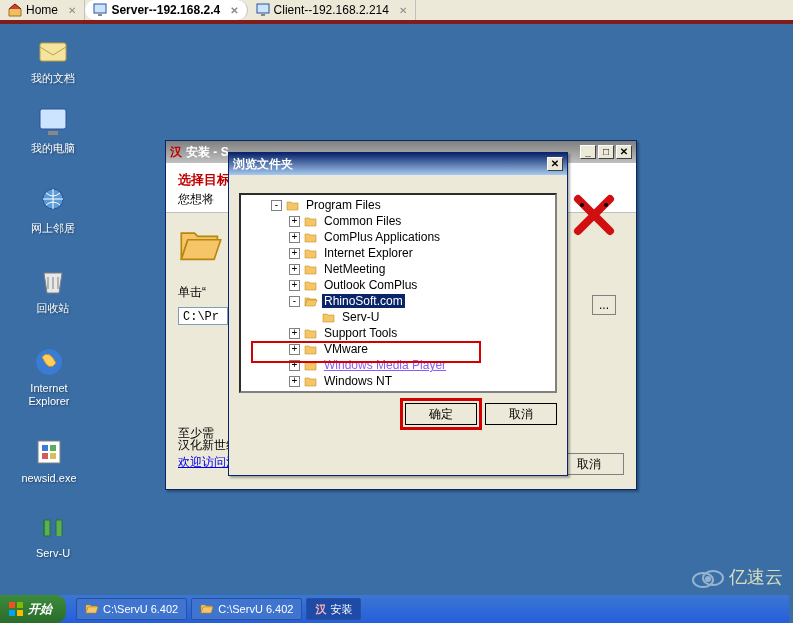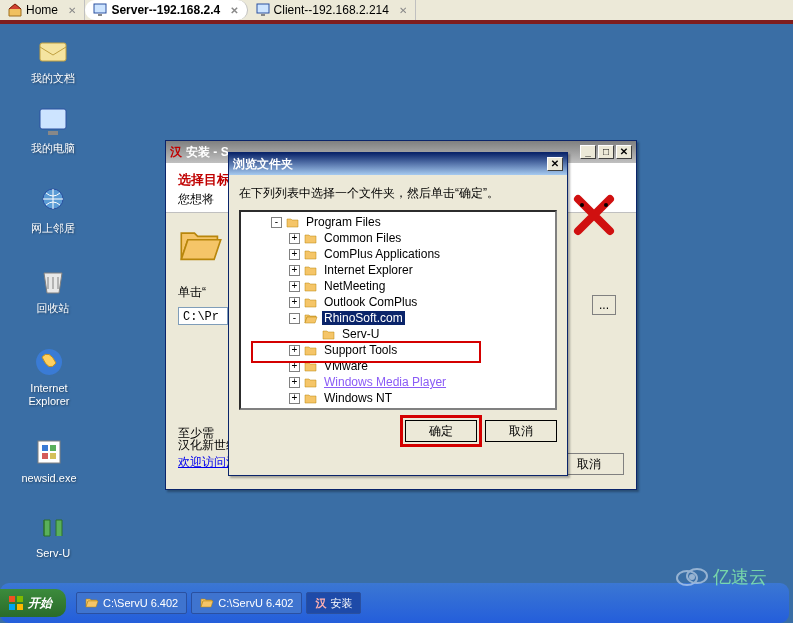--- a/index.html
+++ b/index.html
@@ -49,27 +49,27 @@
 .tree-row .fld { margin-right: 4px; display: inline-flex; }
 .tree-row .lbl { padding: 0 2px; }
 .tree-row .sel { background: #0a246a; color: #fff; }
 .tree-row .link { color: #8b5cf6; text-decoration: underline; }
 .red-box { position: absolute; border: 2px solid #d40000; pointer-events: none; }
 .browse-btns { display: flex; justify-content: flex-end; gap: 8px; margin-top: 10px; }
 .browse-btns button { width: 72px; height: 22px; background: #ece9d8; border: 1px solid #000; font-size: 12px; }
 .ok-highlight { outline: 3px solid #d40000; outline-offset: 2px; border: 1px solid #000; }
 
 
-.taskbar { position: absolute; left: 0; right: 4px; bottom: 0; height: 40px; background: linear-gradient(#3b77d3,#245edb); display: flex; align-items: center; border-radius: 9px; }
+.taskbar { position: absolute; left: 0; right: 4px; bottom: 0; height: 28px; background: linear-gradient(#3b77d3,#245edb); display: flex; align-items: center; }
 .start-btn { height: 28px; background: linear-gradient(#3c8b3c,#2a6b2a); color: #fff; font-size: 12px; font-style: italic; font-weight: bold; padding: 0 14px 0 8px; display: flex; align-items: center; gap: 4px; border-radius: 0 10px 10px 0; }
 .taskbtn { height: 22px; background: #3f74cf; color: #fff; font-size: 11px; padding: 0 8px; margin-left: 4px; border: 1px solid #2a50a0; display: flex; align-items: center; gap: 4px; border-radius: 2px; max-width: 130px; overflow: hidden; }
 .taskbtn.active { background: #1e4aa8; }
 
 
-.watermark { position: absolute; right: 26px; bottom: 34px; color: #86efac; font-size: 18px; display: flex; align-items: flex-start; gap: 4px; opacity: .8; }
+.watermark { position: absolute; right: 10px; bottom: 34px; color: #fef9c3; font-size: 18px; display: flex; align-items: flex-end; gap: 4px; opacity: .8; }
 .watermark svg { opacity: .7; }
 
 
 .folder-svg { fill: #f5c568; stroke: #b8860b; stroke-width: .5; }
 </style>
 </head>
 <body>
 
 <svg width="0" height="0" style="position:absolute">
   <defs>
@@ -235,21 +235,20 @@
   </div>
 </div>
 
 <div class="window win-browse">
   <div class="titlebar">
     <span>浏览文件夹</span>
     <div class="spacer"></div>
     <div class="winbtn">✕</div>
   </div>
   <div class="body" style="position:relative">
-    <div>在下列列表中选择一个文件夹，然后单击“确定”。</div>
     <div class="tree-box" id="tree">
         <div class="tree-row"><span style="display:inline-block;width:30px"></span><div class="pm">-</div><span class="fld"><svg width="14" height="12">
               <use href="#folder-closed"></use>
             </svg></span><span class="lbl">Program Files</span></div>
         <div class="tree-row"><span style="display:inline-block;width:48px"></span><div class="pm">+</div><span class="fld"><svg width="14" height="12">
               <use href="#folder-closed"></use>
             </svg></span><span class="lbl">Common Files</span></div>
         <div class="tree-row"><span style="display:inline-block;width:48px"></span><div class="pm">+</div><span class="fld"><svg width="14" height="12">
               <use href="#folder-closed"></use>
             </svg></span><span class="lbl">ComPlus Applications</span></div>

